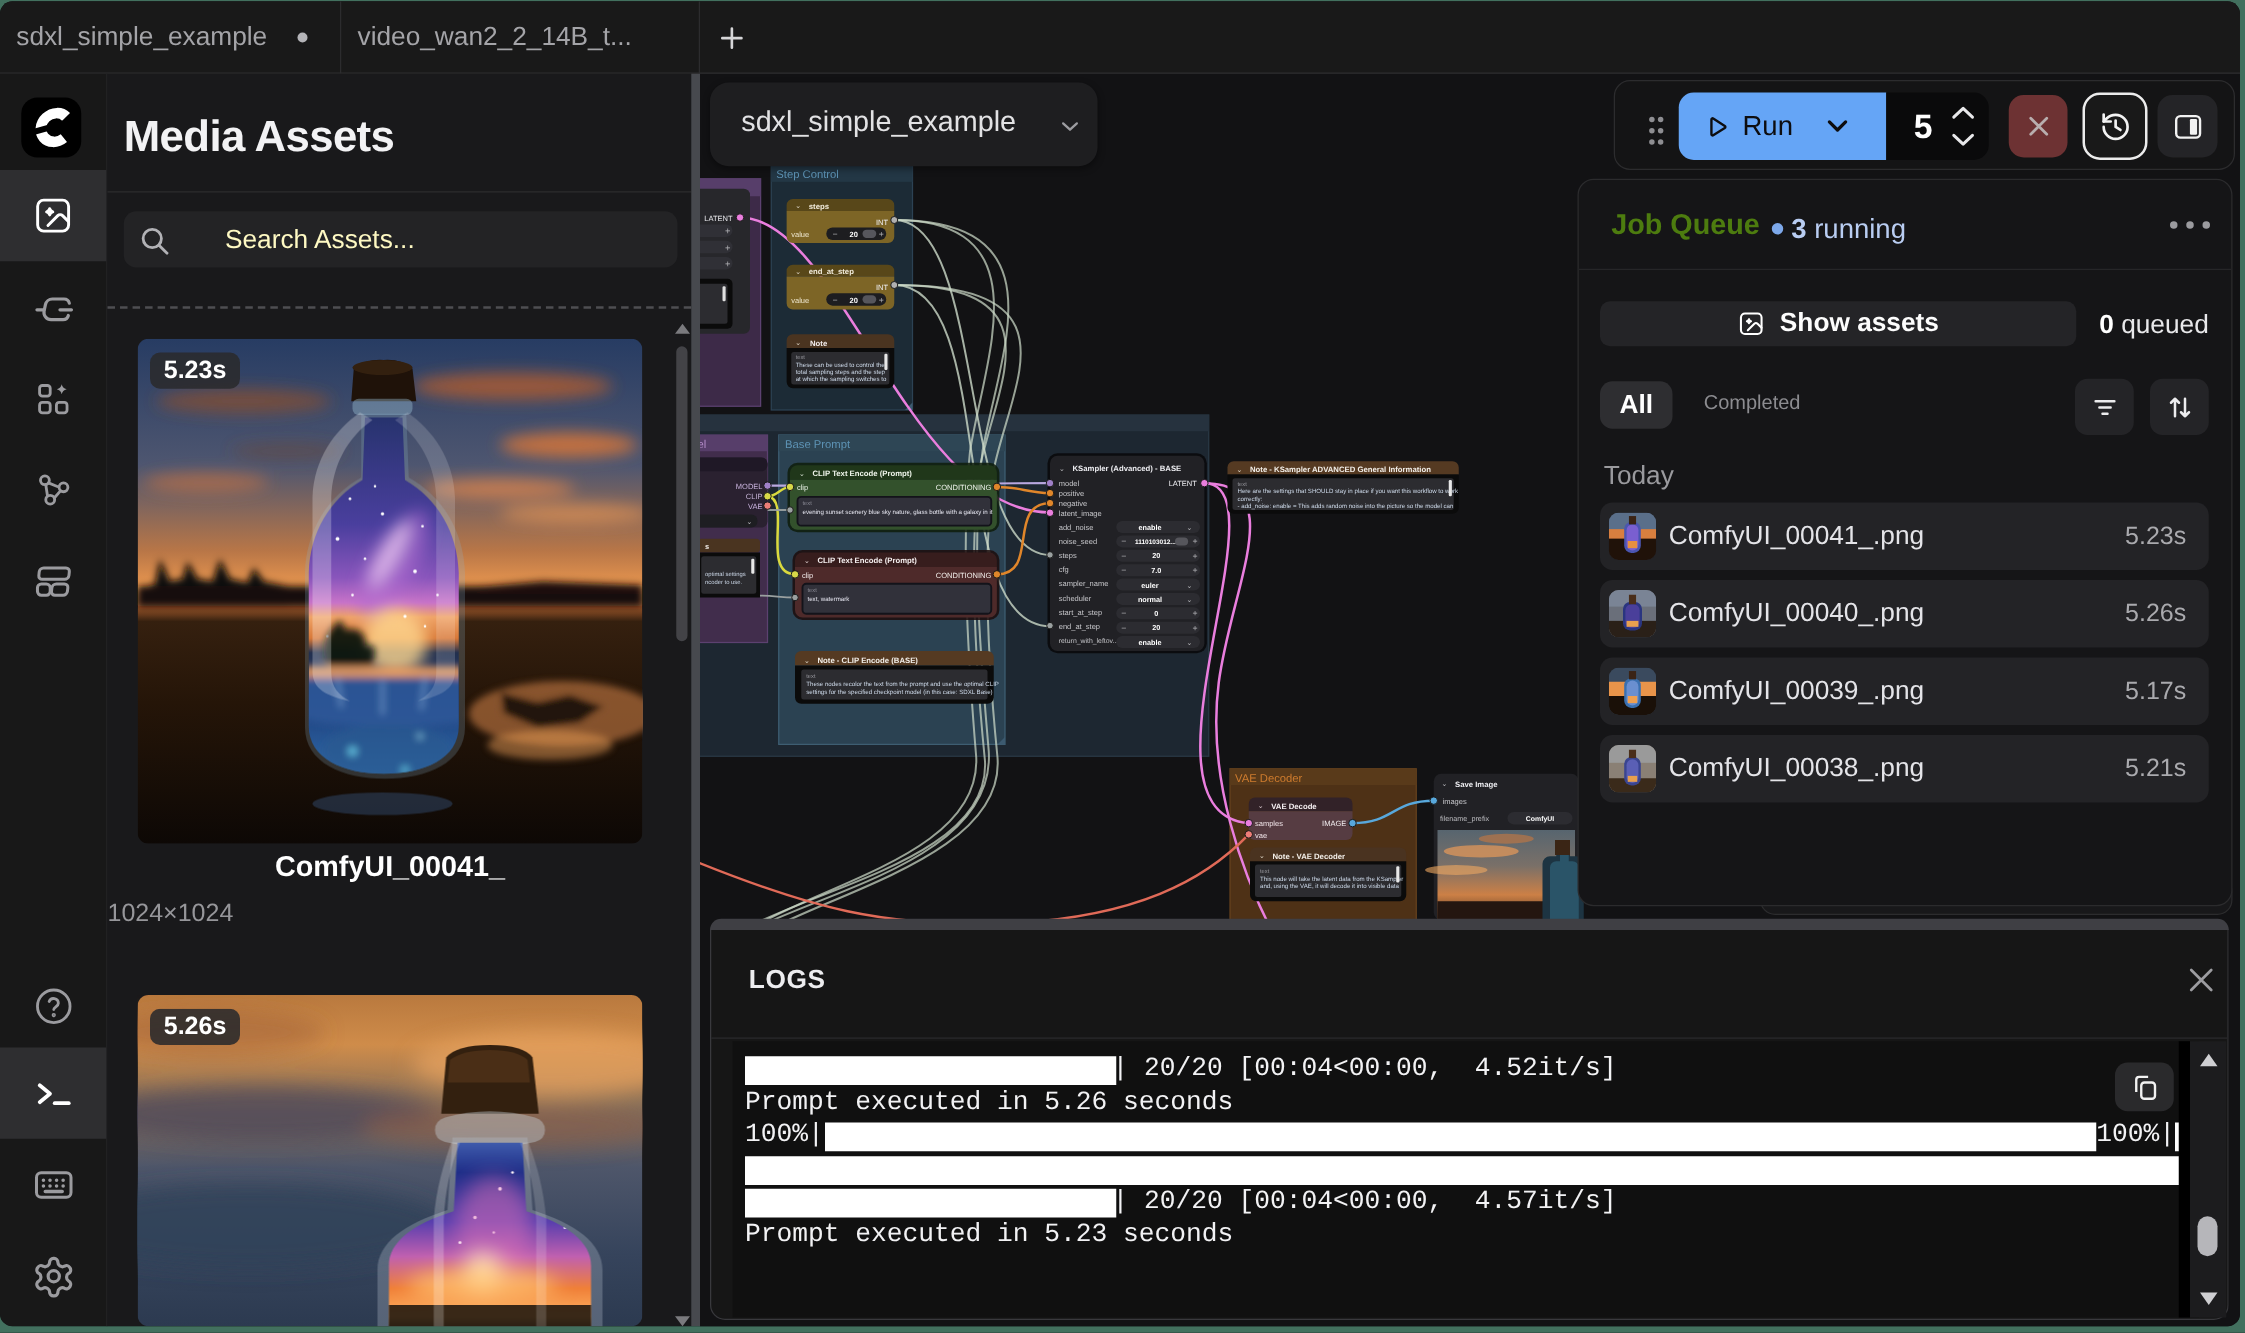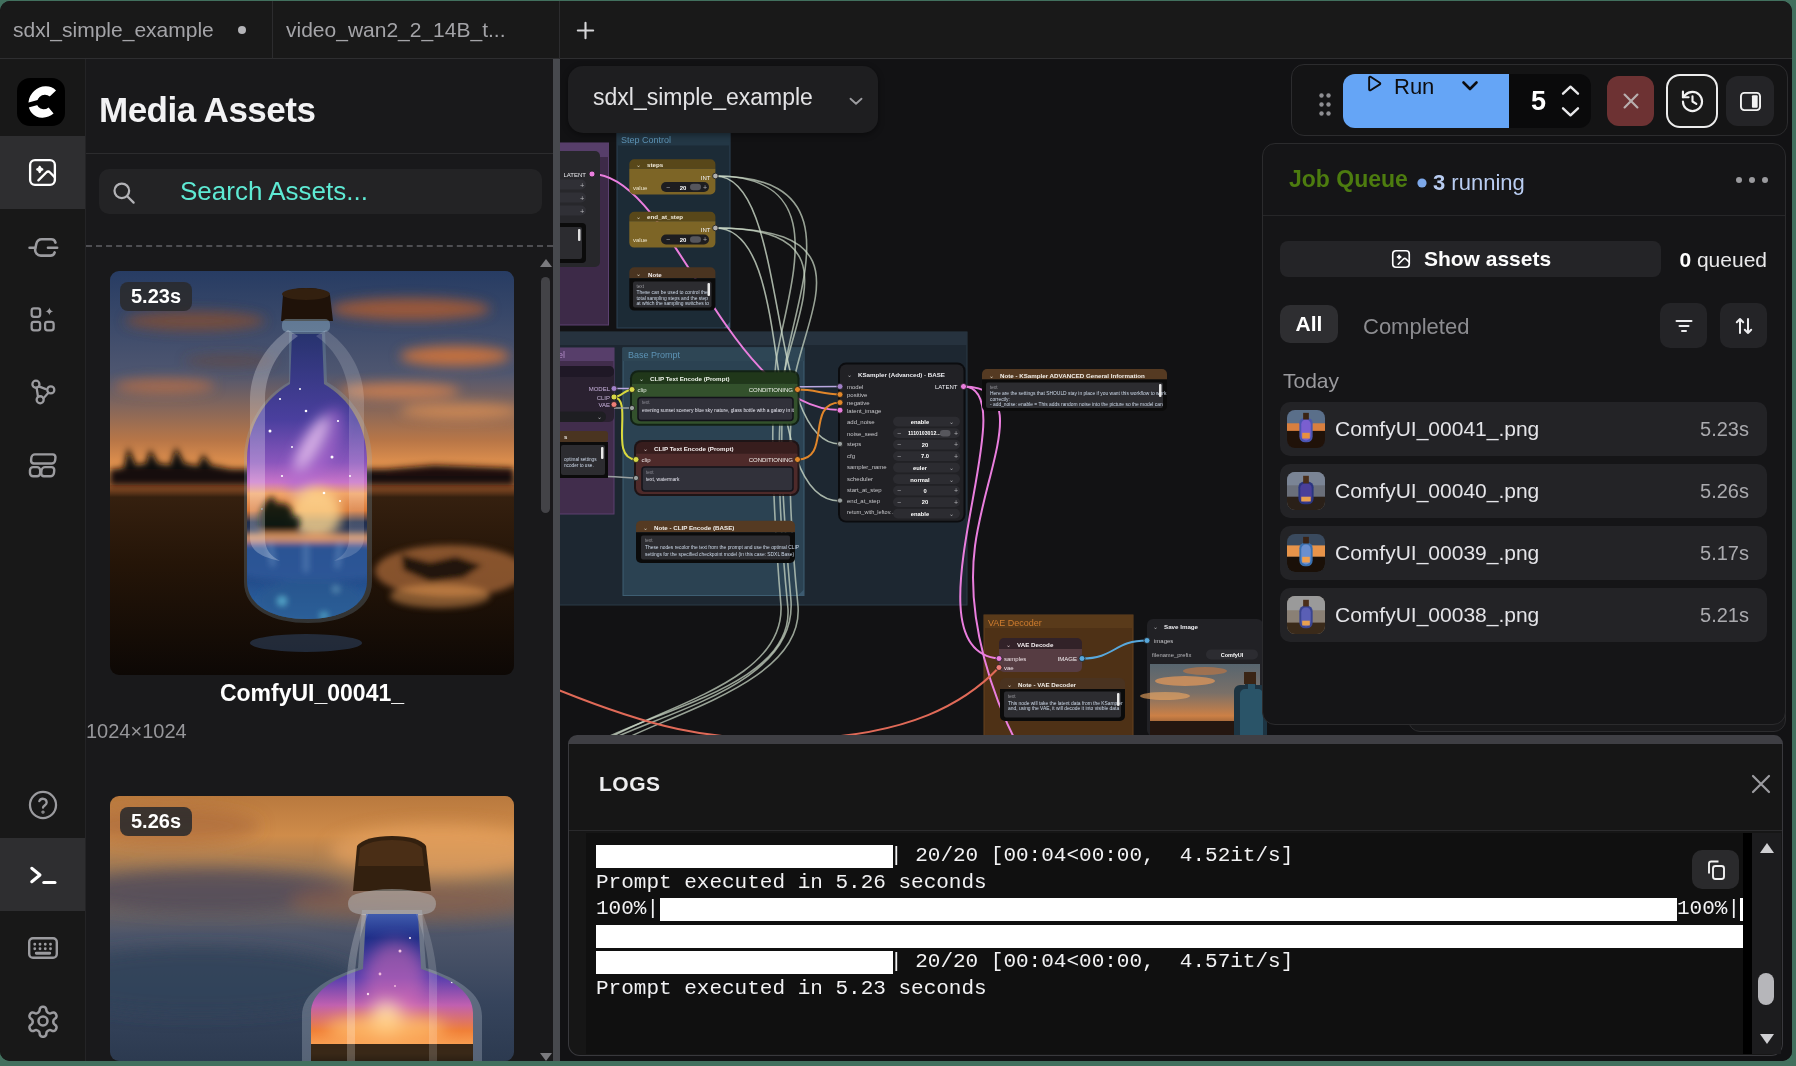--- a/index.html
+++ b/index.html
@@ -12,58 +12,58 @@
 #plusbtn{position:absolute;left:574px;top:18px;width:23px;height:23px}
 
 #sidebar{position:absolute;left:0;top:58px;width:86px;height:1002px;background:#181818;border-right:1px solid #242426}
 #logo{position:absolute;left:17px;top:19px;width:48px;height:48px;background:#000;border-radius:13px}
 .srow{position:absolute;left:0;width:85px;height:73px;display:flex;align-items:center;justify-content:center}
 .srow.sel{background:#2e2e30}
 
 #media{position:absolute;left:86px;top:58px;width:467px;height:1002px;background:#19191b}
 #mtitle{position:absolute;left:13px;top:31px;font-size:35px;font-weight:bold;letter-spacing:-.5px;color:#f2f2f4}
 #mhead{position:absolute;left:0;top:0;width:100%;height:95px;border-bottom:1px solid #2c2c2e}
-#search{position:absolute;left:13px;top:110px;width:443px;height:45px;background:#232325;border-radius:10px;color:#5eead4;font-size:26px;line-height:45px;padding-left:81px}
+#search{position:absolute;left:13px;top:110px;width:443px;height:45px;background:#232325;border-radius:10px;color:#fef9c3;font-size:21px;line-height:45px;padding-left:81px}
 #sicon{position:absolute;left:24px;top:120px}
 #dash{position:absolute;left:0px;top:186px;width:467px;border-top:2px dashed #4e4e52}
 #mscroll{position:absolute;left:455px;top:218px;width:9px;height:236px;background:#434347;border-radius:5px}
 #mscrollup{position:absolute;left:454px;top:200px;width:0;height:0;border-left:6px solid transparent;border-right:6px solid transparent;border-bottom:8px solid #7a7a7e}
 .card{position:absolute;left:24px;width:404px;border-radius:9px;overflow:hidden}
 #card1{top:212px;height:404px}
 #card2{top:737px;height:265px}
 .badge{position:absolute;left:10px;top:11px;background:rgba(42,42,44,.88);border-radius:8px;color:#fff;font-weight:bold;font-size:20px;padding:3px 11px}
 #c1t{position:absolute;left:0;top:621px;width:452px;text-align:center;color:#fff;font-weight:bold;font-size:23px}
 #c1s{position:absolute;left:0;top:661px;width:452px;text-align:left;color:#96969a;font-size:20px}
 #gutter{position:absolute;left:553px;top:58px;width:7px;height:1002px;background:#47494e}
 
 #canvas{position:absolute;left:560px;top:58px}
 #pill{position:absolute;left:568px;top:65px;width:310px;height:67px;background:#1e1e20;border-radius:15px;box-shadow:0 2px 6px rgba(0,0,0,.4)}
 #pill span{position:absolute;left:25px;top:18px;font-size:23px;color:#e2e2e4}
 
 #toolbar{position:absolute;left:1291px;top:63px;width:497px;height:72px;background:#141415;border:1.5px solid #2c2c2e;border-radius:13px}
-#runbtn{position:absolute;left:51px;top:9px;width:166px;height:54px;background:#65a5f6;border-radius:12px 0 0 12px;display:flex;align-items:flex-start}
+#runbtn{position:absolute;left:51px;top:9px;width:166px;height:54px;background:#65a5f6;border-radius:12px 0 0 12px;display:flex;align-items:center}
 #runbtn .rt{color:#0d0d0f;font-size:22px;font-weight:500;margin-left:11px}
 #numbox{position:absolute;left:217px;top:9px;width:82px;height:54px;background:#0a0a0b;border-radius:0 12px 12px 0}
 #numbox .n{position:absolute;left:22px;top:12px;color:#fff;font-size:27px;font-weight:600}
 #xbtn{position:absolute;left:315px;top:11px;width:47px;height:50px;background:#6d3233;border-radius:12px;display:flex;align-items:center;justify-content:center}
 #histbtn{position:absolute;left:374px;top:9px;width:52px;height:54px;background:#191919;border:2px solid #ececec;border-radius:14px;display:flex;align-items:center;justify-content:center}
 #togglebtn{position:absolute;left:434px;top:11px;width:48px;height:50px;background:#242427;border-radius:12px;display:flex;align-items:center;justify-content:center}
 
 #jobsghost{position:absolute;left:1408px;top:700px;width:378px;height:31px;background:#18181a;border:1.5px solid #2c2c2e;border-radius:12px}
 #jobs{position:absolute;left:1262px;top:142px;width:524px;height:582px;background:#151517;border:1.5px solid #2b2b2d;border-radius:13px}
 #jqhead{position:absolute;left:0;top:0;width:100%;height:72px;border-bottom:1px solid #262628}
 #jqtitle{position:absolute;left:26px;top:22px;font-size:23px;font-weight:bold;color:#4d7c0f}
 #jqrun{position:absolute;left:170px;top:26px;font-size:22px;color:#b9cdf2}
 #jqrun b{font-weight:bold}
 #jqdots{position:absolute;left:472px;top:32px;width:34px;height:8px}
 #showassets{position:absolute;left:17px;top:97px;width:381px;height:36px;background:#242427;border-radius:8px;display:flex;align-items:center;justify-content:center;color:#fdfdfd;font-size:21px;font-weight:600}
 #queued{position:absolute;left:398px;top:104px;width:106px;text-align:right;font-size:21px;color:#e8e8ea}
 #queued b{color:#fff}
 #allpill{position:absolute;left:17px;top:161px;width:58px;height:38px;background:#2e2e31;border-radius:10px;color:#fff;font-weight:bold;font-size:21px;text-align:center;line-height:38px}
-#completed{position:absolute;left:100px;top:170px;font-size:22px;color:#8c8c90}
+#completed{position:absolute;left:100px;top:170px;font-size:16px;color:#8c8c90}
 #filterbtn{position:absolute;left:397px;top:159px;width:47px;height:45px;background:#242427;border-radius:10px;display:flex;align-items:center;justify-content:center}
 #sortbtn{position:absolute;left:457px;top:159px;width:47px;height:45px;background:#242427;border-radius:10px;display:flex;align-items:center;justify-content:center}
 #today{position:absolute;left:20px;top:225px;font-size:21px;color:#9a9a9e}
 .jrow{position:absolute;left:17px;width:487px;height:54px;background:#232326;border-radius:10px}
 .jrow .th{position:absolute;left:7px;top:8px;width:38px;height:38px;border-radius:8px;overflow:hidden}
 .jrow .nm{position:absolute;left:55px;top:15px;font-size:21px;color:#e4e4e8}
 .jrow .tm{position:absolute;right:18px;top:16px;font-size:20px;color:#aaaaae}
 
 #logs{position:absolute;left:568px;top:742px;width:1215px;height:313px;background:#161616;border:1.5px solid #39393d;border-radius:0 0 12px 12px;border-top:none}
 #logstop{position:absolute;left:568px;top:734px;width:1215px;height:9px;background:#3f3f44;border-radius:10px 10px 0 0;z-index:5}

